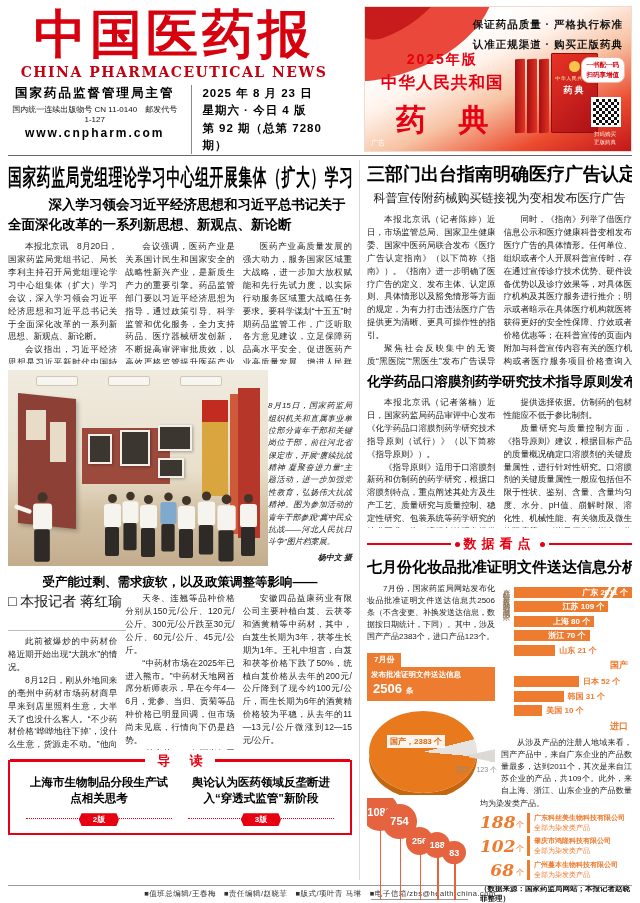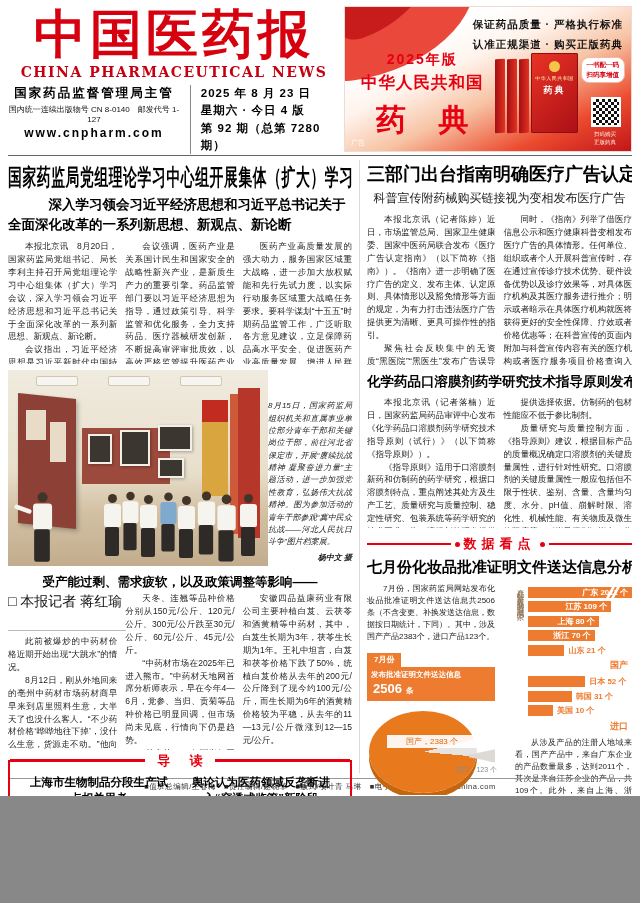--- a/index.html
+++ b/index.html
@@ -1,38 +1,38 @@
 <!DOCTYPE html>
 <html><head>
 <meta charset="utf-8">
 <style>
   * { margin:0; padding:0; box-sizing:border-box; }
   html,body { background:#888; }
   body { font-family:"Liberation Sans", sans-serif; }
-  .page { width:640px; height:796px; margin:0 auto; background:#fff; position:relative;
+  .page { width:640px; height:903px; margin:0 auto; background:#fff; position:relative;
           display:flex; flex-direction:column; overflow:hidden; }
 
   
   .header { display:flex; height:152px; padding:6px 8px 0; }
   .masthead { width:332px; text-align:center; }
   .paper-title { font-family:"DejaVu Serif", serif; font-weight:900; color:#d6000f;
                  font-size:52px; line-height:1.08; letter-spacing:4px; white-space:nowrap; overflow:hidden; }
   .paper-title-en { font-family:"DejaVu Serif", serif; font-weight:700; color:#c60011;
                     font-size:14px; letter-spacing:1.5px; margin-top:2px; white-space:nowrap; }
   .masthead-info { display:flex; justify-content:center; align-items:stretch; margin-top:5px; }
   .mi-left { padding-right:10px; }
   .mi-divider { width:1px; background:#8a8a8a; }
   .mi-right { padding-left:10px; text-align:left; }
   .mi-supervisor { font-weight:700; font-size:12.5px; letter-spacing:2px; }
   .mi-issn { font-size:8px; margin-top:2px; color:#111; }
   .mi-web { font-weight:700; font-size:12px; letter-spacing:2px; margin-top:2px; }
   .mi-date { font-weight:700; font-size:11.5px; line-height:1.5; letter-spacing:1px; }
 
   
-  .ad { flex:1; margin-left:4px; position:relative; overflow:hidden; border:1px solid #eedcd2;
+  .ad { flex:1; margin-left:24px; position:relative; overflow:hidden; border:1px solid #eedcd2;
         background:linear-gradient(155deg,#ffffff 26%,#fff3ec 40%,#f7c3a4 58%,#ec4b2e 80%,#c2161b 100%); }
   .ad-flag { position:absolute; left:-34px; top:-46px; width:170px; height:112px; background:#e83a2c;
              border-radius:0 0 120% 30%; transform:rotate(-9deg); opacity:.93; }
   .ad-flag2 { position:absolute; left:-20px; top:-70px; width:120px; height:90px; background:#c81b1c;
               border-radius:0 0 100% 20%; transform:rotate(-20deg); }
   .ad-slogans { position:absolute; right:8px; top:8px; text-align:center; font-weight:700;
                 font-size:10.5px; line-height:1.9; color:#111; letter-spacing:1px; }
   .ad-left { position:absolute; left:16px; top:44px; color:#e60012; text-align:center; }
   .ad-edition { font-size:14px; font-weight:700; letter-spacing:2px; }
   .ad-country { font-size:16.5px; font-weight:900; letter-spacing:1px; margin-top:3px; }
@@ -130,35 +130,35 @@
                 margin:8px 0 5px; color:#000; }
   .f-body { height:132px; }
 
   
   .data-badge { display:flex; align-items:center; gap:4px; margin-top:7px; }
   .badge-line { flex:1; height:2px; background:#e60012; }
   .badge-dot { width:5px; height:5px; border-radius:50%; background:#e60012; }
   .badge-text { color:#e60012; font-weight:900; font-size:13px; letter-spacing:5px; }
   .data-headline { text-align:center; font-weight:900; font-size:15px; margin:5px 0 6px; white-space:nowrap;
                    overflow:hidden; color:#000; }
-  .data-top { display:flex; gap:20px; height:212px; overflow:hidden; }
+  .data-top { display:flex; gap:6px; height:212px; overflow:hidden; }
   .dt-left { width:128px; }
   .dt-left p, .dt-right p { font-size:8px; line-height:1.5; text-align:justify; text-indent:2em; color:#1c1c1c; }
   .hl { margin-top:5px; }
   .hl-tab { display:inline-block; background:#ed7c31; color:#fff; font-weight:700; font-size:8px; padding:1.5px 7px; }
   .hl-bar { background:#ed7c31; color:#fff; font-size:7.5px; font-weight:700; padding:3px 4px; line-height:1.4; }
   .hl-bar .hl-value { font-size:13px; padding:0 2px; }
   .pie-wrap { position:relative; height:100px; margin-top:6px; }
   .pie { position:absolute; left:2px; top:4px; width:108px; height:82px; border-radius:50%;
          background:conic-gradient(#e8791c 0 76deg,#e6e3e0 76deg 95deg,#e8791c 95deg 360deg);
          box-shadow:0 6px 0 #c4650f; }
   .pie-sliver { position:absolute; right:0; top:42px; width:26px; height:13px; background:#dddad6;
                 clip-path:polygon(0 42%,100% 0,100% 100%,0 62%); box-shadow:0 3px 0 #b9b5b0; }
   .pie-label-main { position:absolute; left:20px; top:28px; background:rgba(255,255,255,.92); color:#d86a10;
-                    font-size:8px; font-weight:400; padding:1px 19px; }
+                    font-size:8px; font-weight:700; padding:1px 3px; }
   .pie-label-import { position:absolute; right:-2px; top:58px; font-size:7px; color:#8a8a8a; }
   .dt-right { flex:1; min-width:0; }
   .bar-chart { display:flex; }
   .bar-axis { writing-mode:vertical-rl; font-size:7.5px; color:#8c6f52; letter-spacing:2px; margin-right:3px; }
   .bars { flex:1; min-width:0; }
   .bar-row { position:relative; height:11px; margin:3.5px 0; }
   .bar-fill { height:100%; background:#ed7c31; position:relative; }
   .bar-label-in { position:absolute; right:4px; top:0; color:#fff; font-weight:700; font-size:8px; line-height:11px; white-space:nowrap; }
   .bar-label-out { position:absolute; top:0; color:#ed7c31; font-weight:700; font-size:8px; line-height:11px;
                    white-space:nowrap; padding-left:4px; }
@@ -186,21 +186,21 @@
 
 <div class="page">
 
   <div class="header">
     <div class="masthead">
       <div class="paper-title">中国医药报</div>
       <div class="paper-title-en">CHINA  PHARMACEUTICAL  NEWS</div>
       <div class="masthead-info">
         <div class="mi-left">
           <div class="mi-supervisor">国家药品监督管理局主管</div>
-          <div class="mi-issn">国内统一连续出版物号 CN 8-0140　邮发代号 1-127</div>
+          <div class="mi-issn">国内统一连续出版物号 CN 11-0140　邮发代号 1-127</div>
           <div class="mi-web">www.cnpharm.com</div>
         </div>
         <div class="mi-divider"></div>
         <div class="mi-right mi-date">
           <div>2025 年 8 月 23 日</div>
           <div>星期六 · 今日 4 版</div>
           <div>第 92 期（总第 7280 期）</div>
         </div>
       </div>
     </div>

